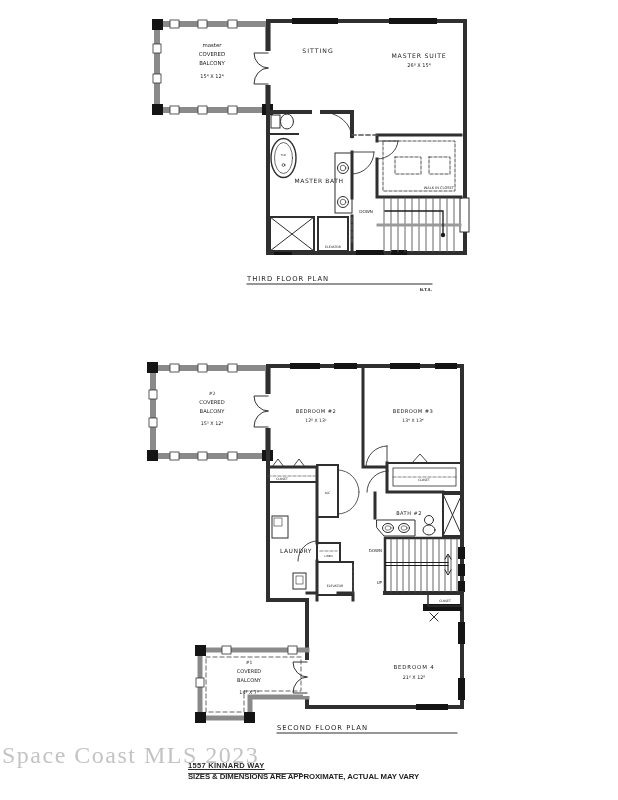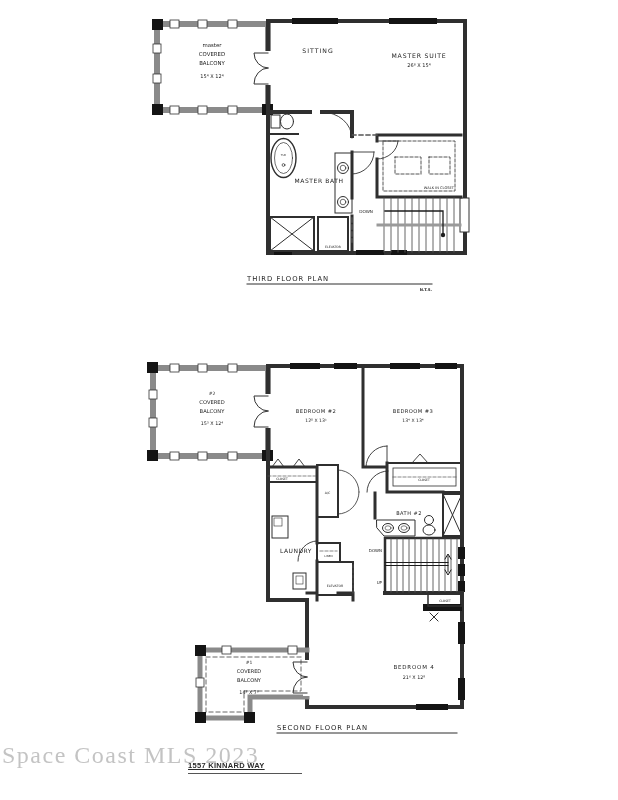--- a/index.html
+++ b/index.html
@@ -266,15 +266,16 @@
       <text x="249" y="682" font-size="5" text-anchor="middle" stroke="none" fill="#1c1c1c">BALCONY</text>
       <text x="249" y="694" font-size="4.8" text-anchor="middle" stroke="none" fill="#1c1c1c">14² X 7⁸</text>
     </g>
 
     <text x="277" y="730" font-size="6.8" letter-spacing="1" stroke="none" fill="#1c1c1c">SECOND FLOOR PLAN</text>
     <path stroke-width="1" d="M277,733 H457"></path>
   </g>
 </svg>
 
   <div class="footer-address">1557 KINNARD WAY</div>
+  <div class="footer-disclaimer">SIZES &amp; DIMENSIONS ARE APPROXIMATE, ACTUAL MAY VARY</div>
   <div class="watermark">Space Coast MLS 2023</div>
 
 </div>
 
 </body></html>

